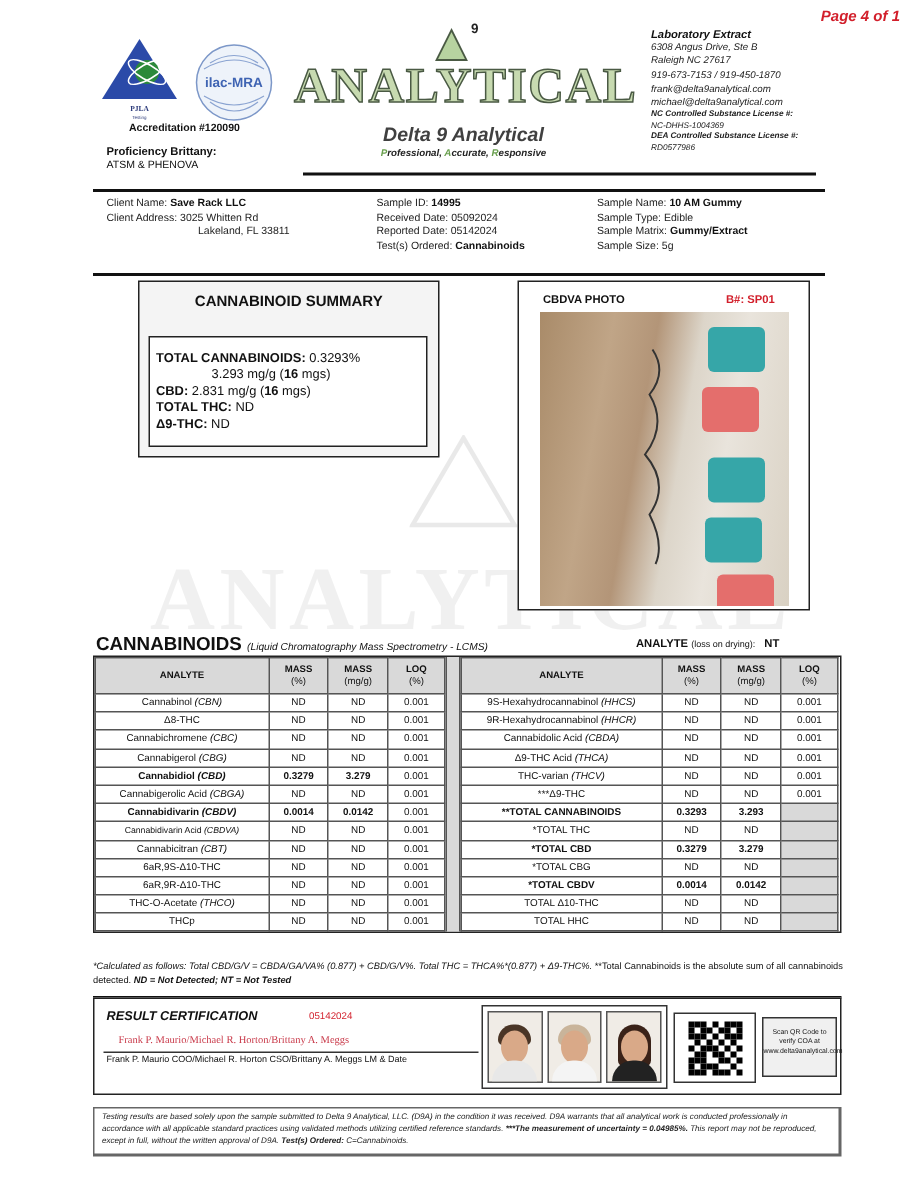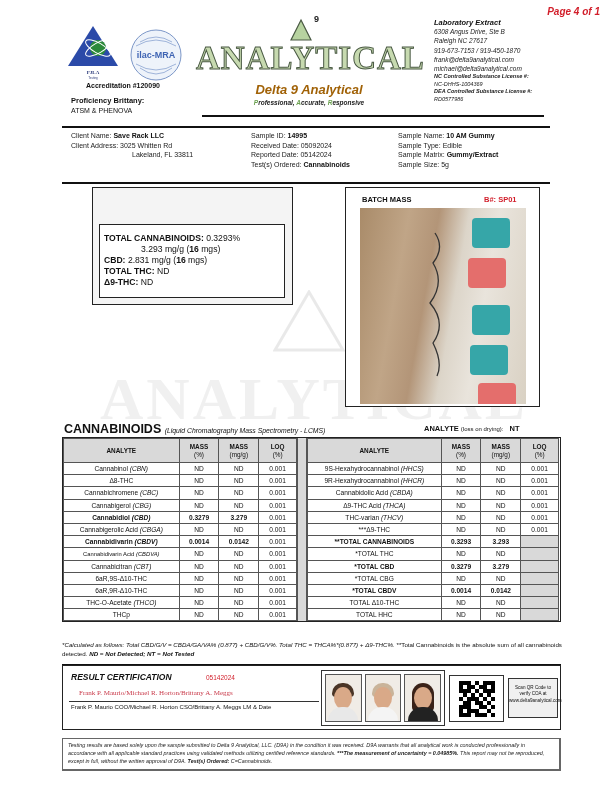--- a/index.html
+++ b/index.html
@@ -15,21 +15,21 @@
   .pjla { left: 66px; top: 24px; width: 54px; height: 56px; }
   .ilac { left: 128px; top: 28px; width: 56px; height: 54px; }
   .accred { left: 86px; top: 82px; font-size: 7px; font-weight: bold; }
   .prof-label { left: 71px; top: 96px; font-size: 7.5px; font-weight: bold; }
   .prof-val { left: 71px; top: 107px; font-size: 7px; }
 
   
   .delta-mark { left: 289px; top: 18px; width: 24px; height: 24px; }
   .delta-nine { left: 314px; top: 14px; font-size: 9px; font-weight: bold; color: #222; }
   .brand-word { left: 196px; top: 40px; width: 226px; text-align: center; font-family: "Liberation Serif", serif; font-size: 33px; letter-spacing: 1px; color: #c7dab0; -webkit-text-stroke: 1px #4a5a44; font-weight: bold; }
-  .brand-name { left: 196px; top: 82px; width: 226px; text-align: center; font-size: 13px; font-weight: bold; font-style: italic; color: #a16207; }
+  .brand-name { left: 196px; top: 82px; width: 226px; text-align: center; font-size: 13px; font-weight: bold; font-style: italic; color: #404040; }
   .brand-tagline { left: 196px; top: 99px; width: 226px; text-align: center; font-size: 6.5px; font-weight: bold; font-style: italic; color: #222; }
   .brand-tagline .hl { color: #6aa04f; }
 
   
   .lab { left: 434px; top: 18px; font-size: 6.5px; font-style: italic; line-height: 9.2px; color: #222; }
   .lab .ttl { font-weight: bold; font-size: 7.5px; color: #111; }
   .lab .lic { font-size: 5.5px; line-height: 7.6px; }
   .lab .lic b { font-weight: bold; }
 
   .rule-thick { background: #111; height: 2px; }
@@ -178,31 +178,32 @@
   <div><span>Sample Size:</span> <span>5g</span></div>
 </div>
 <div class="abs rule-thick client-rule-bot"></div>
 
 <svg class="abs wm-delta" viewBox="0 0 72 62">
   <polygon points="36,2 70,60 2,60" fill="none" stroke="#555" stroke-width="3"></polygon>
 </svg>
 <div class="abs wm-word">ANALYTICAL</div>
 
 <div class="abs summary-outer">
+  <div class="summary-title">CANNABINOID SUMMARY</div>
   <div class="summary-inner">
     <div><b>TOTAL CANNABINOIDS:</b> <span>0.3293%</span></div>
     <div class="ctr"><span>3.293 mg/g (</span><b>16</b><span> mgs)</span></div>
     <div><b>CBD:</b> <span>2.831 mg/g (</span><b>16</b><span> mgs)</span></div>
     <div><b>TOTAL THC:</b> <span>ND</span></div>
     <div><b>Δ9-THC:</b> <span>ND</span></div>
   </div>
 </div>
 
 <div class="abs batch">
-  <div class="batch-label">BATCH MASS</div>
+  <div class="batch-label">CBDVA PHOTO</div>
   <div class="batch-id">B#: SP01</div>
   <div class="photo">
     <svg style="position:absolute;left:55px;top:20px" width="50" height="150" viewBox="0 0 50 150">
       <path d="M20,5 Q30,20 18,35 Q30,55 15,75 Q32,95 18,115 Q28,135 22,148" fill="none" stroke="#333" stroke-width="1.3"></path>
     </svg>
     <div class="gummy g-teal" style="left:112px;top:10px;"></div>
     <div class="gummy g-red" style="left:108px;top:50px;"></div>
     <div class="gummy g-teal" style="left:112px;top:97px;"></div>
     <div class="gummy g-teal" style="left:110px;top:137px;"></div>
     <div class="gummy g-red" style="left:118px;top:175px;"></div>

